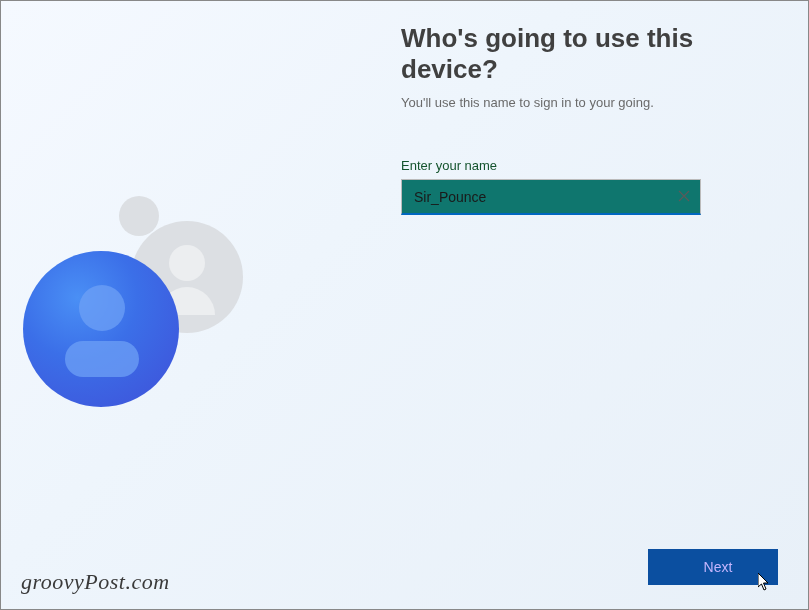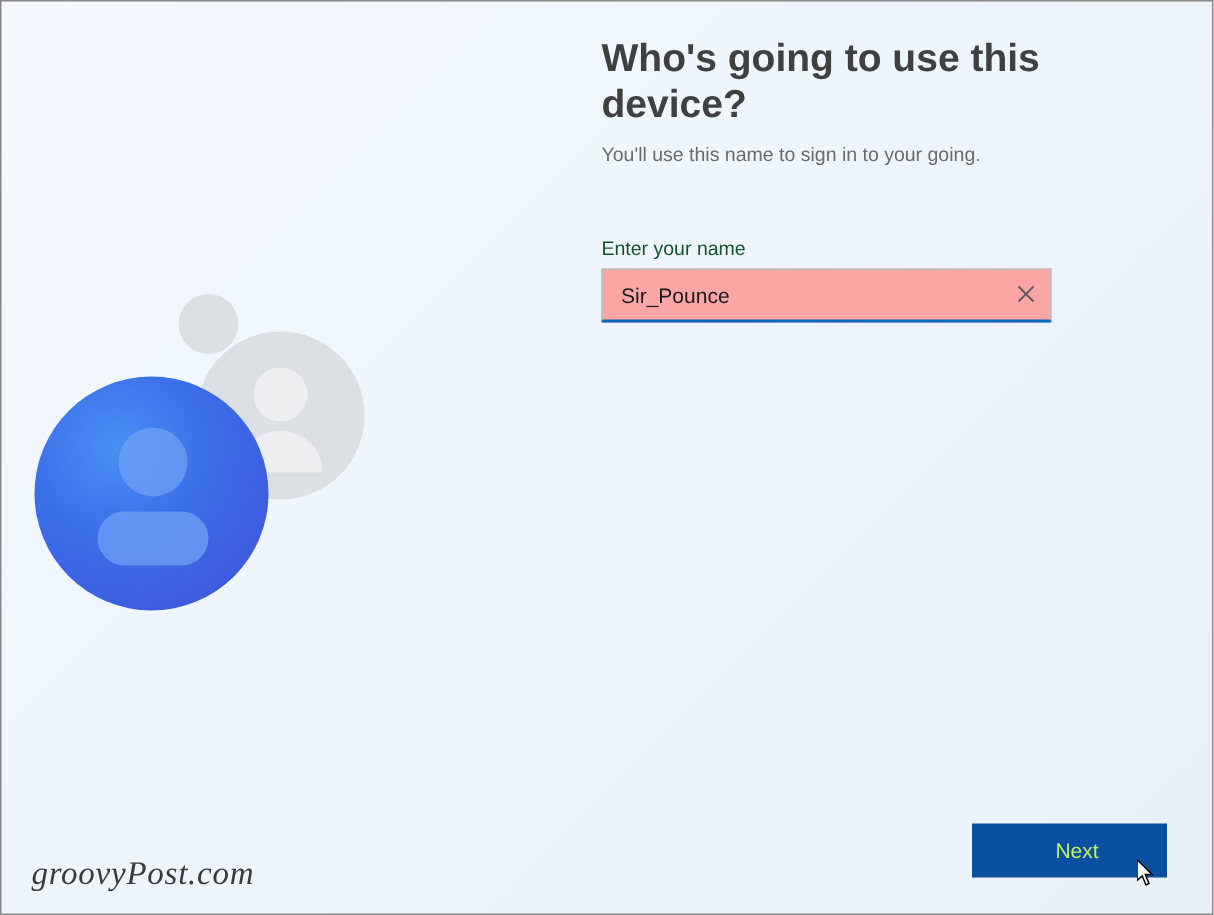--- a/index.html
+++ b/index.html
@@ -43,21 +43,21 @@
       width: 300px;
     }
     .name-input {
       width: 100%;
       height: 36px;
       padding: 6px 36px 6px 12px;
       font-size: 14px;
       font-family: inherit;
       border: 1px solid #bbb;
       border-bottom: 2px solid #0067c0;
-      background: #fca5a5;
+      background: #0f766e;
       outline: none;
       color: #1a1a1a;
     }
     .clear-btn {
       position: absolute;
       right: 8px;
       top: 50%;
       transform: translateY(-50%);
       width: 18px;
       height: 18px;
@@ -143,21 +143,21 @@
       border-radius: 36px;
       background: rgba(110,160,245,0.75);
     }
     .next-btn {
       position: absolute;
       right: 30px;
       bottom: 24px;
       width: 130px;
       height: 36px;
       background: #0b4fa0;
-      color: #bef264;
+      color: #c4b5fd;
       border: none;
       font-size: 14px;
       font-family: inherit;
       cursor: pointer;
       padding-left: 10px;
     }
     .watermark {
       position: absolute;
       left: 20px;
       bottom: 14px;

